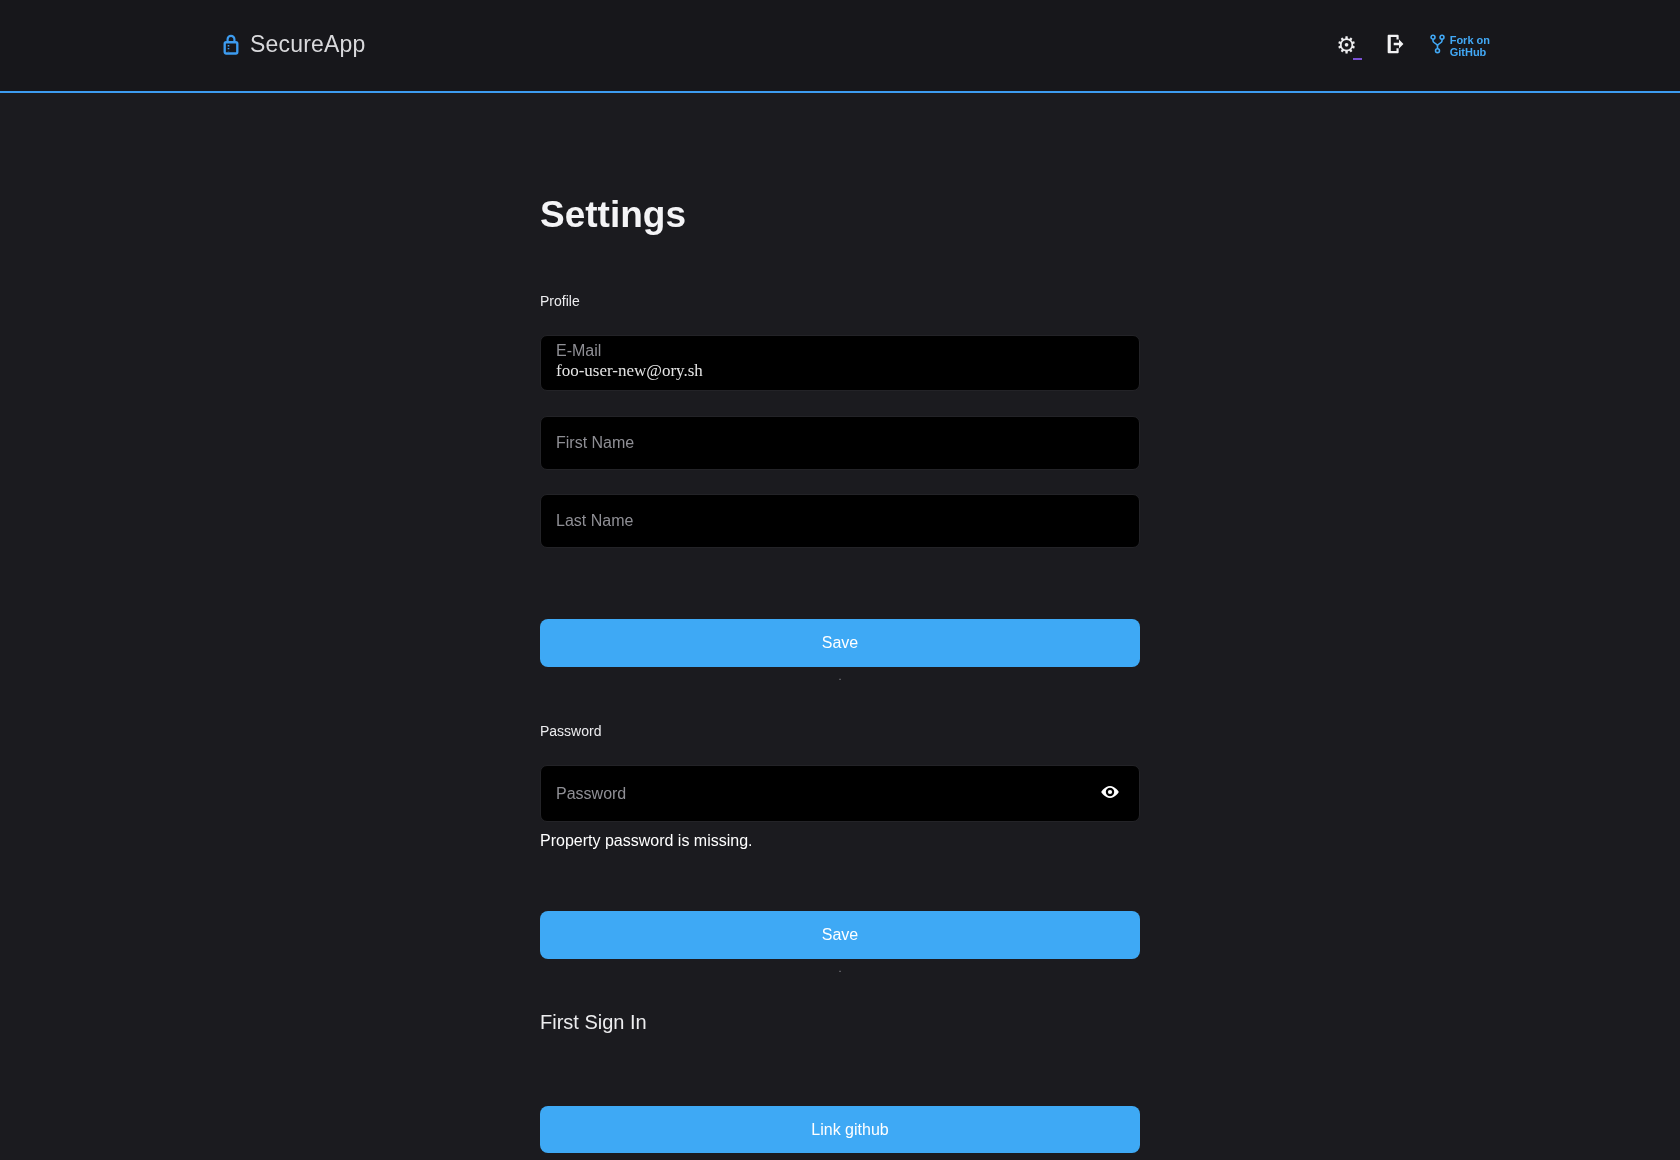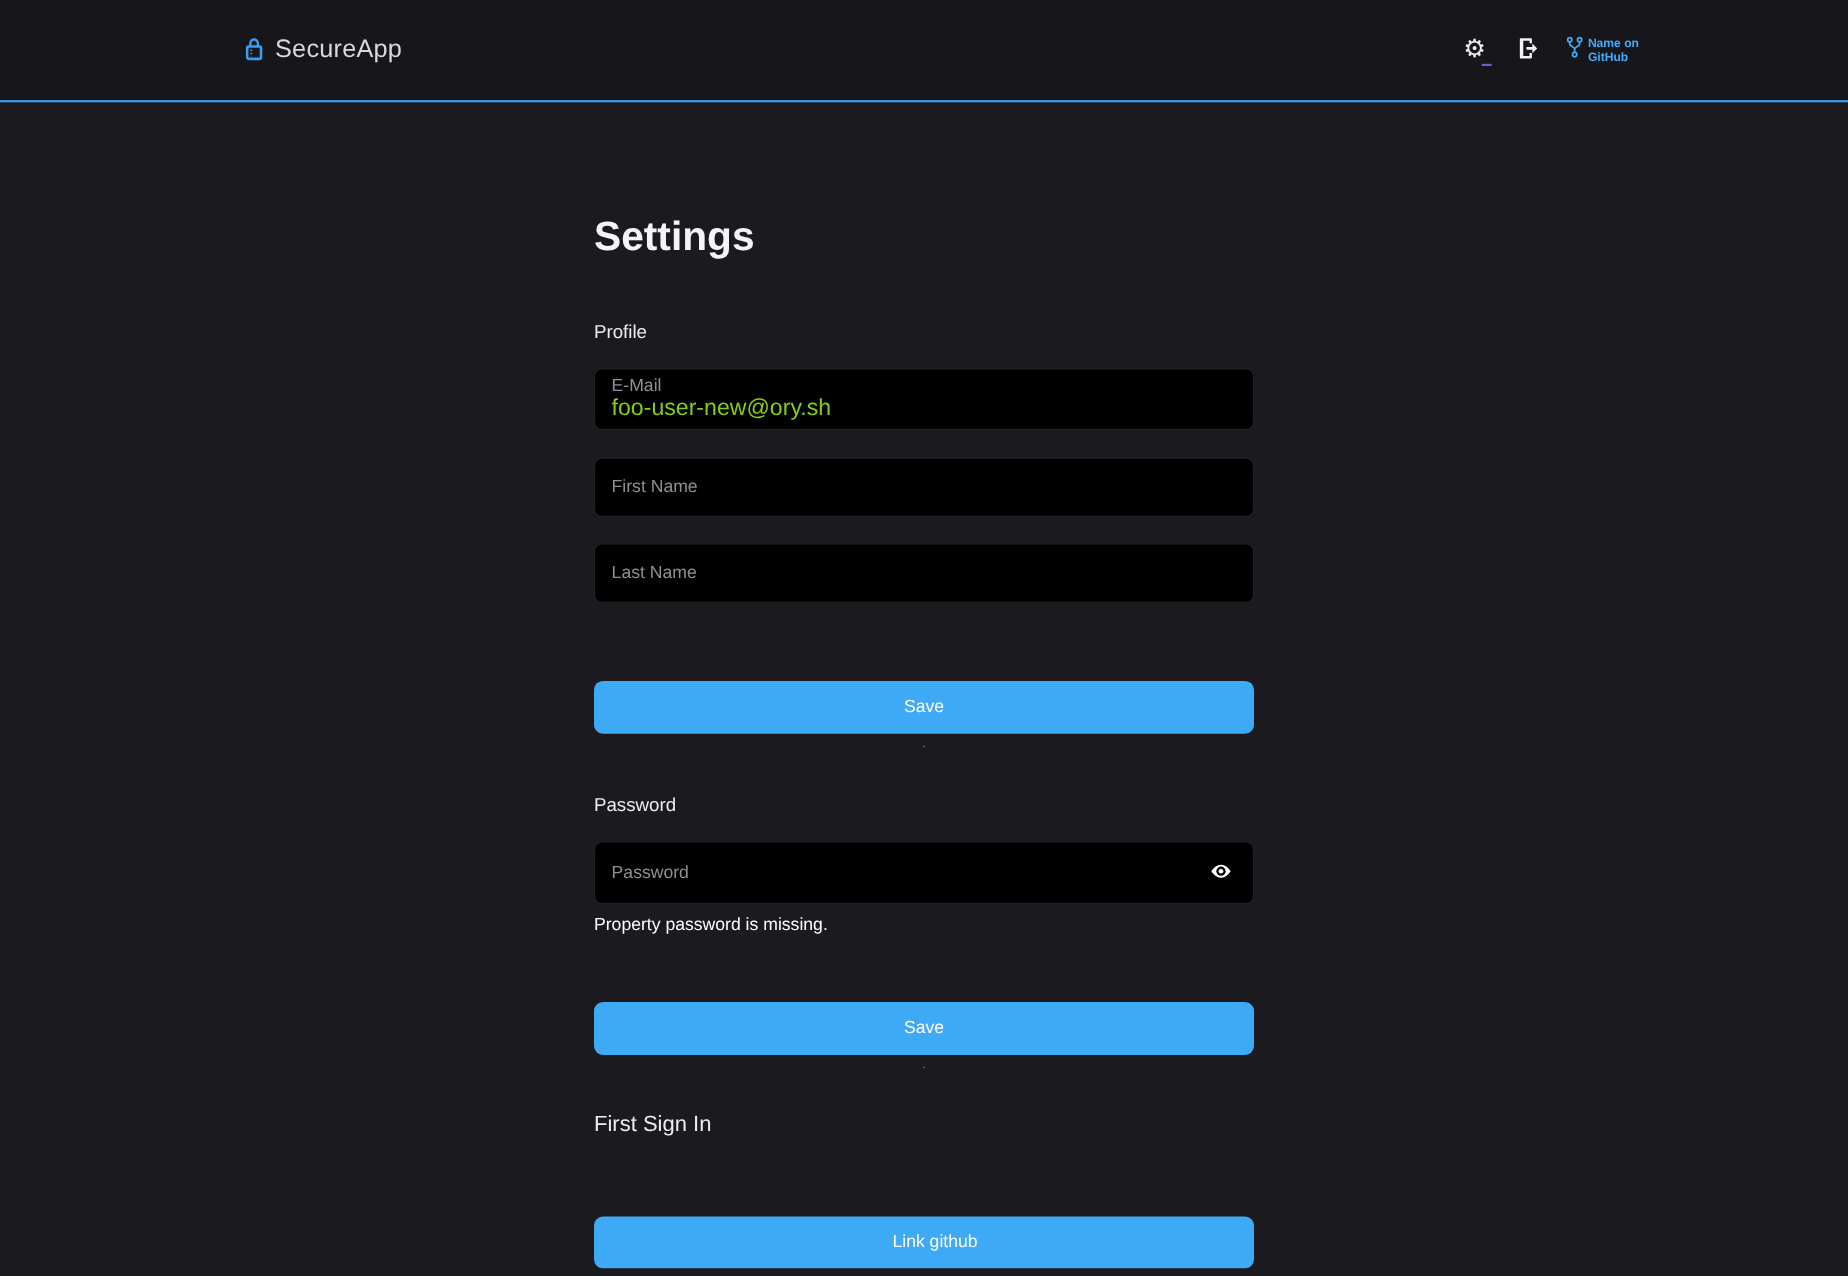--- a/index.html
+++ b/index.html
@@ -49,42 +49,42 @@
   }
 
   
   .content { width: 600px; margin: 0 auto; }
   .page-title {
     margin-top: 100px;
     font-size: 37px; line-height: 43px; font-weight: 700;
     color: #f4f4f6;
   }
   .section-heading {
-    font-size: 17px; line-height: 23px; font-weight: 400;
+    font-size: 14px; line-height: 23px; font-weight: 400;
     color: #ededef;
   }
   .h-profile  { margin-top: 54px; }
   .h-password { margin-top: 37px; }
   .h-social   { margin-top: 35px; font-size: 20px; line-height: 24px; }
 
   .field {
     background: #000;
     border: 1px solid #232327;
     border-radius: 7px;
     width: 100%;
   }
   .email-field { margin-top: 22px; height: 56px; padding: 8px 15px 0 15px; }
   .email-field .inner-label {
     display: block; font-size: 16px; line-height: 14px; color: #8f8f95;
   }
   .email-field input {
     display: block; width: 100%;
     background: transparent; border: none; outline: none;
-    color: #84cc16; font-size: 21px; line-height: 22px; padding-top: 2px;
-    font-family: Liberation Sans, sans-serif;
+    color: #e5e5e5; font-size: 17px; line-height: 22px; padding-top: 2px;
+    font-family: Liberation Serif, serif;
   }
   .text-field { display: flex; align-items: center; padding: 0 15px; }
   .f-first { margin-top: 25px; height: 54px; }
   .f-last  { margin-top: 24px; height: 54px; }
   .f-password { margin-top: 22px; height: 57px; }
   .text-field input {
     flex: 1; background: transparent; border: none; outline: none;
     color: #ffffff; font-size: 16px;
     font-family: "Liberation Sans", sans-serif;
   }
@@ -150,21 +150,21 @@
     <a class="fork-link">
       <span>
         <svg width="15" height="20" viewBox="0 0 16 21" fill="none" stroke="#42a9f6" stroke-width="1.7">
           <circle cx="3.2" cy="3.2" r="2.1"></circle>
           <circle cx="12.8" cy="3.2" r="2.1"></circle>
           <circle cx="8" cy="17.6" r="2.1"></circle>
           <path d="M3.2 5.3 v2 c0 2.6 4.8 2.4 4.8 5.2 M12.8 5.3 v2 c0 2.6 -4.8 2.4 -4.8 5.2 M8 12.5 v3"></path>
         </svg>
       </span>
       <span class="fork-text">
-        <span>Name on</span><br>
+        <span>Fork on</span><br>
         <span>GitHub</span>
       </span>
     </a>
   </div>
 </header>
 
 <main class="content">
   <h1 class="page-title">Settings</h1>
 
   <h2 class="section-heading h-profile">Profile</h2>

